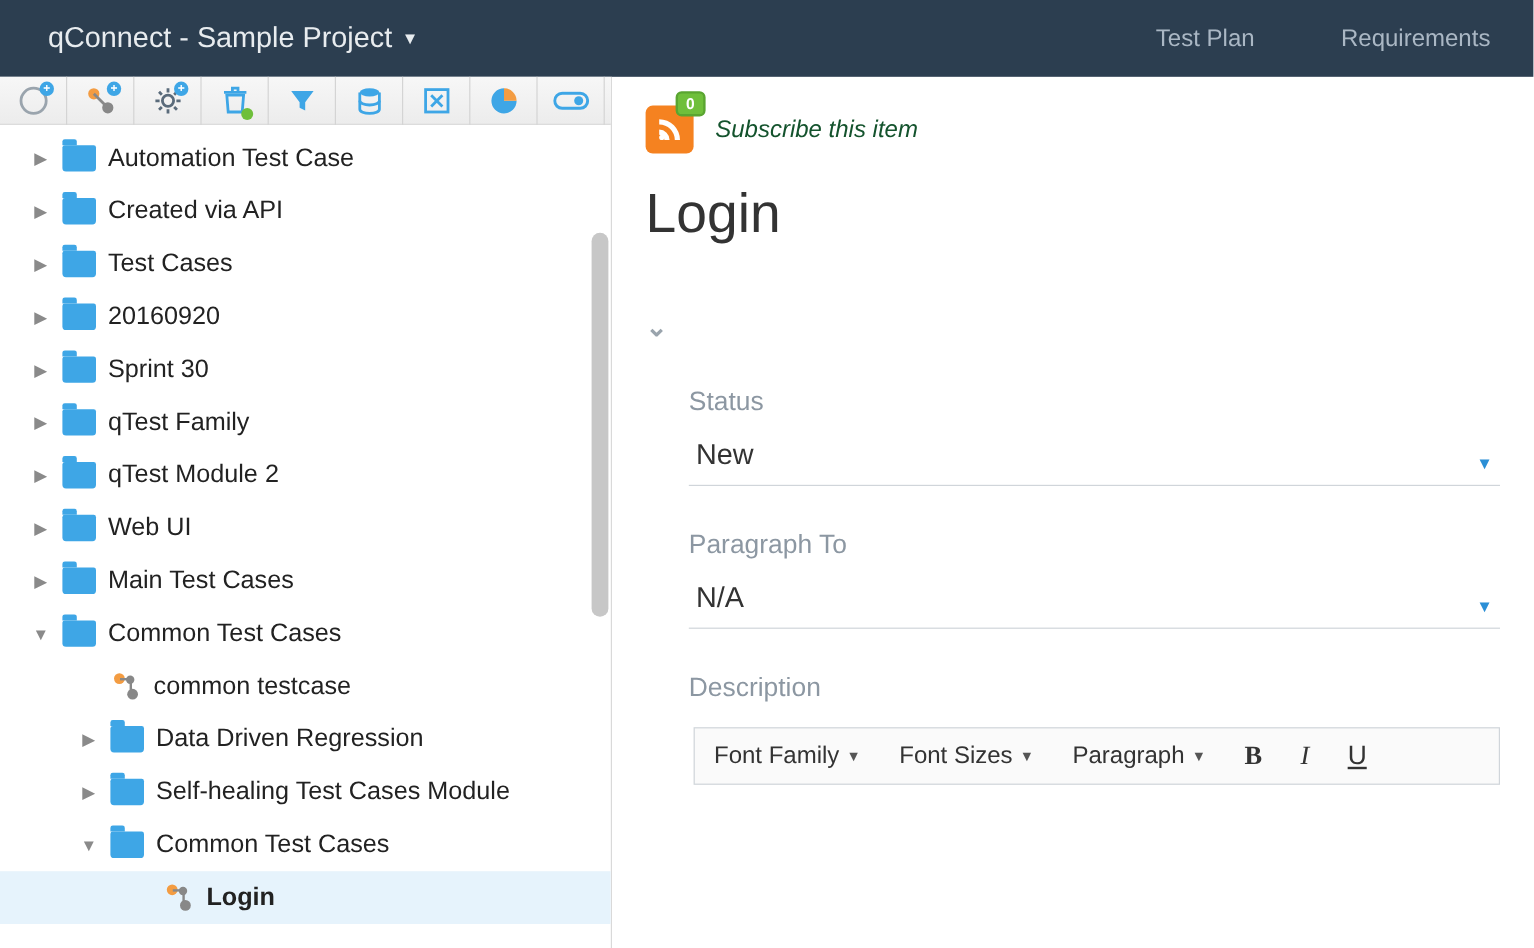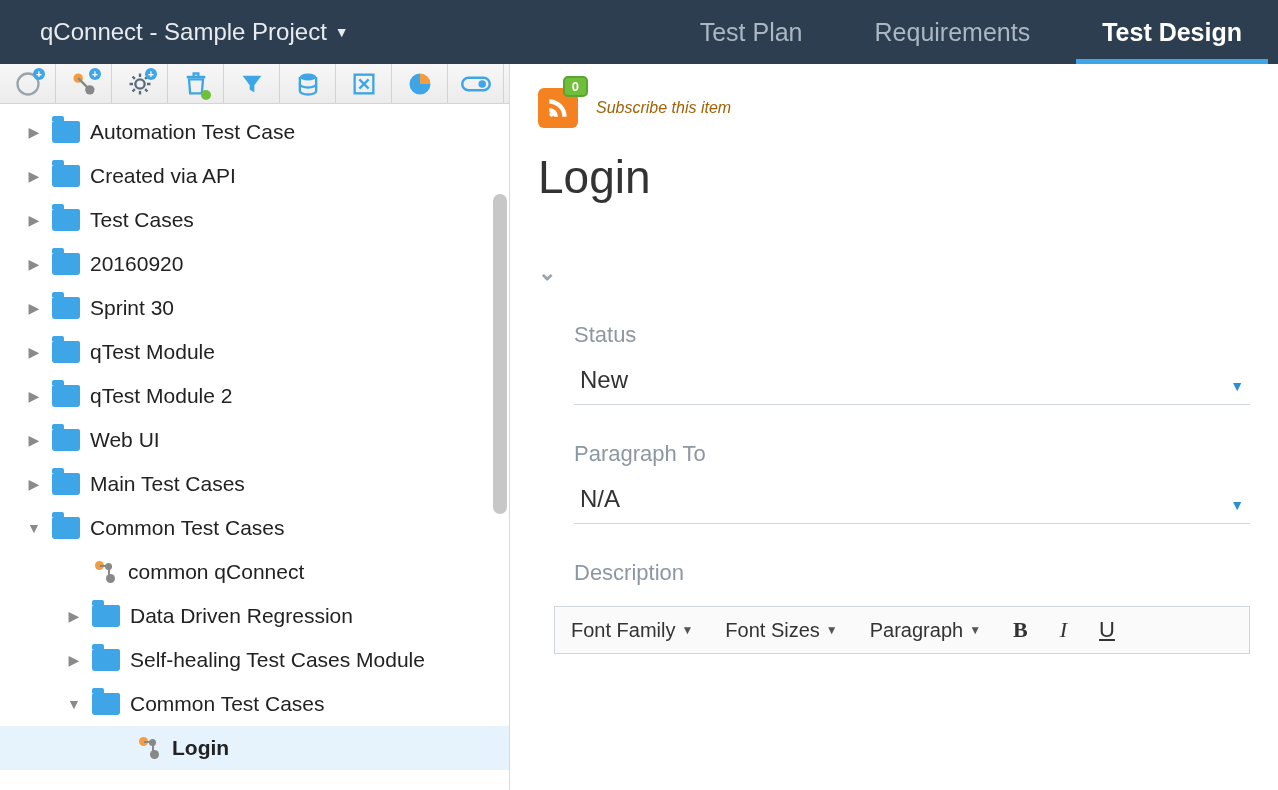--- a/index.html
+++ b/index.html
@@ -3,21 +3,21 @@
 <meta charset="utf-8">
 <style>
 * { box-sizing: border-box; margin: 0; padding: 0; }
 body { font-family: -apple-system, BlinkMacSystemFont, "Segoe UI", Helvetica, Arial, sans-serif; width: 1278px; height: 790px; overflow: hidden; background: #fff; }
 
 
 .topnav { background: #2c3e50; height: 64px; display: flex; align-items: center; color: #fff; }
 .topnav .project { padding: 0 40px; font-size: 24px; color: #e8ecef; display: flex; align-items: center; gap: 8px; cursor: pointer; }
 .topnav .project .caret { font-size: 14px; }
 .topnav .tabs { margin-left: auto; display: flex; height: 100%; }
-.topnav .tab { padding: 0 36px; display: flex; align-items: center; font-size: 25px; color: #aab7c4; cursor: pointer; position: relative; }
+.topnav .tab { padding: 0 36px; display: flex; align-items: center; font-size: 20px; color: #aab7c4; cursor: pointer; position: relative; }
 .topnav .tab.active { color: #fff; font-weight: 700; }
 .topnav .tab.active::after { content: ""; position: absolute; left: 10px; right: 10px; bottom: 0; height: 5px; background: #3ea6e6; }
 
 .main { display: flex; height: calc(790px - 64px); }
 
 
 .leftpane { width: 510px; border-right: 1px solid #d9d9d9; display: flex; flex-direction: column; position: relative; }
 .toolbar { background: linear-gradient(#f7f7f7,#ececec); border-bottom: 1px solid #d4d4d4; display: flex; height: 40px; }
 .toolbar .tbtn { width: 56px; height: 40px; border-right: 1px solid #d4d4d4; display: flex; align-items: center; justify-content: center; cursor: pointer; position: relative; }
 .toolbar .tbtn svg { width: 28px; height: 28px; }
@@ -42,34 +42,34 @@
 
 
 .rightpane { flex: 1; padding: 24px 28px 0 28px; overflow: hidden; }
 .tc-header { display: flex; align-items: center; gap: 18px; }
 .tc-id { font-size: 22px; color: #888; }
 .tc-id .id { color: #333; }
 .rss-wrap { position: relative; display: flex; align-items: center; }
 .rss-ic { width: 40px; height: 40px; background: #f58220; border-radius: 6px; display:flex; align-items:center; justify-content:center; }
 .rss-ic svg { width: 26px; height: 26px; }
 .rss-badge { position:absolute; top:-12px; right:-10px; background:#6fbf3b; color:#fff; font-size:13px; font-weight:700; padding: 1px 7px; border-radius: 5px; border: 2px solid #5aa531; }
-.subscribe { color: #a16207; font-style: italic; font-size: 16px; cursor: pointer; }
+.subscribe { color: #14532d; font-style: italic; font-size: 20px; cursor: pointer; }
 
 .tc-title { font-size: 46px; font-weight: 400; color: #333; margin-top: 22px; }
 
 .section { margin-top: 56px; }
 .section-head { display: flex; align-items: center; gap: 6px; font-size: 26px; font-weight: 700; color: #333; cursor: pointer; }
 .section-head .chev { color: #9aa4ad; font-size: 22px; }
 
 .field { margin-top: 36px; padding-left: 36px; }
 .field-label { color: #8c97a2; font-size: 22px; margin-bottom: 18px; }
 .field-control { border-bottom: 1px solid #d0d5da; display: flex; align-items: flex-end; justify-content: space-between; font-size: 24px; color: #333; padding: 0 6px 10px 6px; cursor: pointer; }
 .field-control .dd { color: #2b8fd6; font-size: 14px; }
 
-.rte-toolbar { margin-top: 20px; margin-left: 16px; border: 1px solid #d0d5da; background: #fafafa; height: 48px; display: flex; align-items: center; }
+.rte-toolbar { margin-top: 20px; margin-left: 40px; border: 1px solid #d0d5da; background: #fafafa; height: 48px; display: flex; align-items: center; }
 .rte-btn { padding: 0 16px; font-size: 20px; color: #333; display: flex; align-items: center; gap: 6px; cursor: pointer; height: 100%; }
 .rte-btn .car { font-size: 12px; color: #555; }
 .rte-btn.b { font-weight: 900; font-size: 22px; font-family: Georgia, serif; }
 .rte-btn.i { font-style: italic; font-family: Georgia, serif; font-size: 22px; }
 .rte-btn.u { text-decoration: underline; font-size: 22px; }
 </style>
 </head>
 <body>
 
 <div class="topnav">
@@ -77,23 +77,20 @@
     <span>qConnect - Sample Project</span>
     <span class="caret">▼</span>
   </div>
   <div class="tabs">
     <div class="tab">
         <span>Test Plan</span>
       </div>
     <div class="tab">
         <span>Requirements</span>
       </div>
-    <div class="tab active">
-        <span>Test Design</span>
-      </div>
   </div>
 </div>
 
 <div class="main">
 
   <div class="leftpane">
     <div class="toolbar">
       <div class="tbtn">
         <svg viewBox="0 0 24 24">
             <circle cx="12" cy="12" r="9" fill="none" stroke="#9aa4ad" stroke-width="2"></circle>
@@ -176,21 +173,21 @@
           <span class="label">20160920</span>
         </div>
         <div class="tree-row depth0">
           <span class="arrow">▶</span>
           <span class="folder-ic"></span>
           <span class="label">Sprint 30</span>
         </div>
         <div class="tree-row depth0">
           <span class="arrow">▶</span>
           <span class="folder-ic"></span>
-          <span class="label">qTest Module</span>
+          <span class="label">qTest Family</span>
         </div>
         <div class="tree-row depth0">
           <span class="arrow">▶</span>
           <span class="folder-ic"></span>
           <span class="label">qTest Module 2</span>
         </div>
         <div class="tree-row depth0">
           <span class="arrow">▶</span>
           <span class="folder-ic"></span>
           <span class="label">Web UI</span>
@@ -203,21 +200,21 @@
         <div class="tree-row depth0">
           <span class="arrow">▼</span>
           <span class="folder-ic"></span>
           <span class="label">Common Test Cases</span>
         </div>
         <div class="tree-row depth1 no-arrow">
           <span class="arrow">▶</span>
           <span class="tc-ic">
             <span class="line"></span>
           </span>
-          <span class="label">common qConnect</span>
+          <span class="label">common testcase</span>
         </div>
         <div class="tree-row depth1">
           <span class="arrow">▶</span>
           <span class="folder-ic"></span>
           <span class="label">Data Driven Regression</span>
         </div>
         <div class="tree-row depth1">
           <span class="arrow">▶</span>
           <span class="folder-ic"></span>
           <span class="label">Self-healing Test Cases Module</span>

